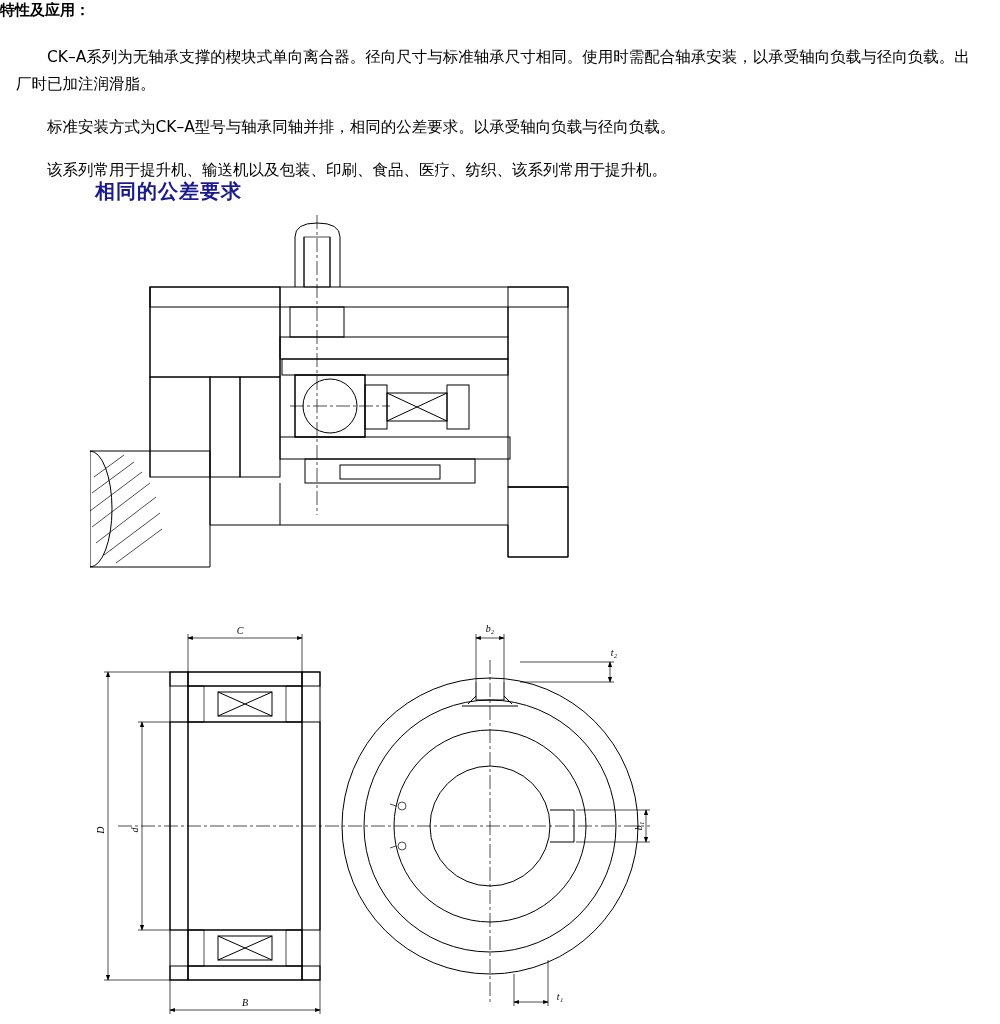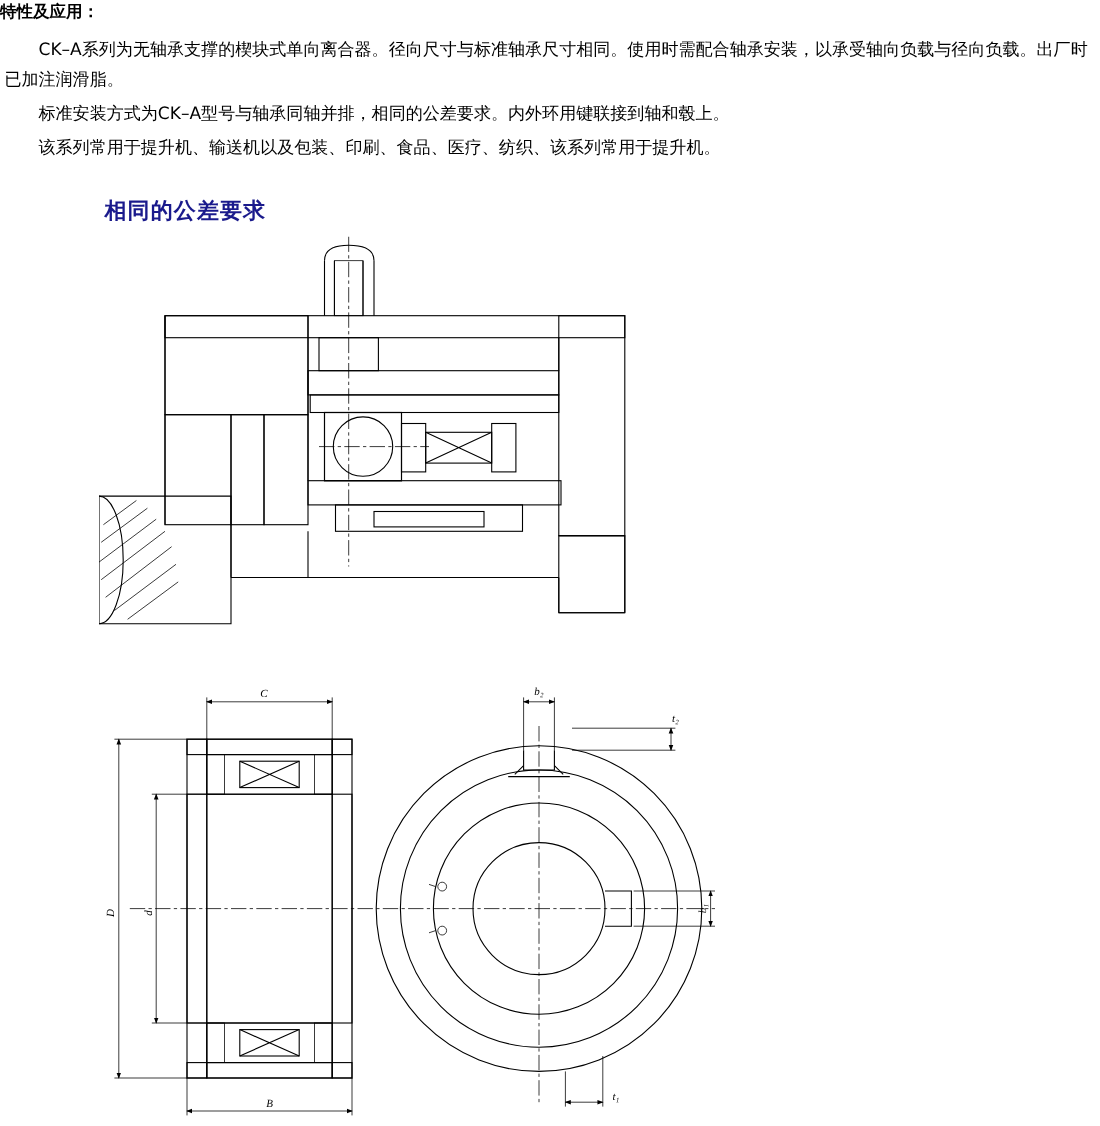--- a/index.html
+++ b/index.html
@@ -33,21 +33,21 @@
   .body-text {
     position: absolute;
     left: 0px;
     top: 28px;
     width: 1000px;
     font-size: 15.5px;
     line-height: 27px;
     color: #000;
   }
   .body-text p {
-    margin: 4px;
+    margin: 16px;
     text-indent: 2em;
     white-space: normal;
   }
   .title-cn {
     position: absolute;
     left: 95px;
     top: 178px;
     font-size: 20px;
     font-weight: bold;
     color: #1a1a8c;
@@ -85,21 +85,21 @@
 </style>
 </head>
 <body>
 
 <div class="page">
 
   <div class="section-heading">特性及应用：</div>
 
   <div class="body-text">
     <p>CK–A系列为无轴承支撑的楔块式单向离合器。径向尺寸与标准轴承尺寸相同。使用时需配合轴承安装，以承受轴向负载与径向负载。出厂时已加注润滑脂。</p>
-    <p>标准安装方式为CK–A型号与轴承同轴并排，相同的公差要求。内外环用键联接到轴和毂上。</p>
+    <p>标准安装方式为CK–A型号与轴承同轴并排，相同的公差要求。以承受轴向负载与径向负载。</p>
     <p>该系列常用于提升机、输送机以及包装、印刷、食品、医疗、纺织、该系列常用于提升机。</p>
   </div>
 
   <div class="title-cn">相同的公差要求</div>
 
   <div class="fig-top">
     <svg width="640" height="390" viewBox="0 0 640 390">
       <defs>
         <pattern id="h45" width="7" height="7" patternTransform="rotate(45)" patternUnits="userSpaceOnUse">
           <line x1="0" y1="0" x2="0" y2="7" stroke="#000" stroke-width="0.7"></line>

